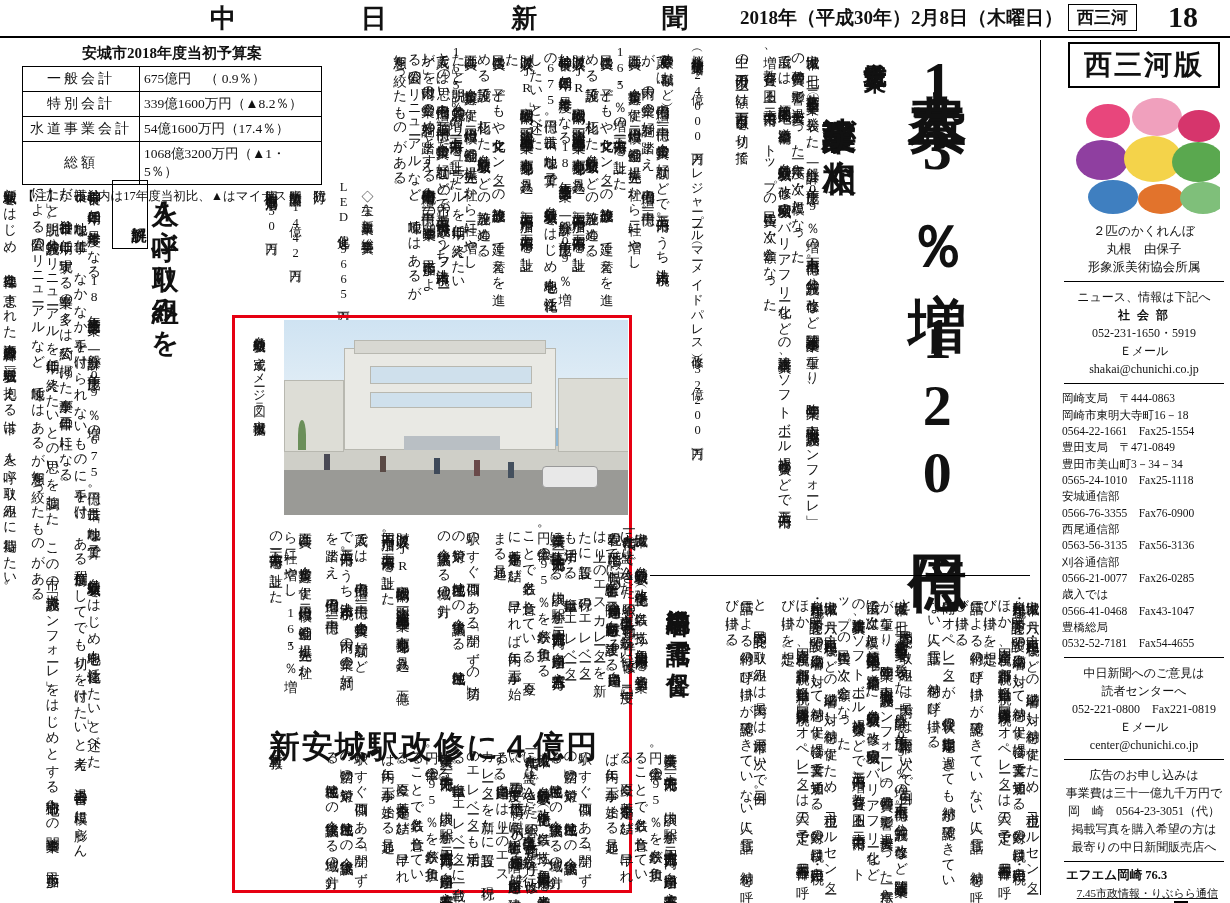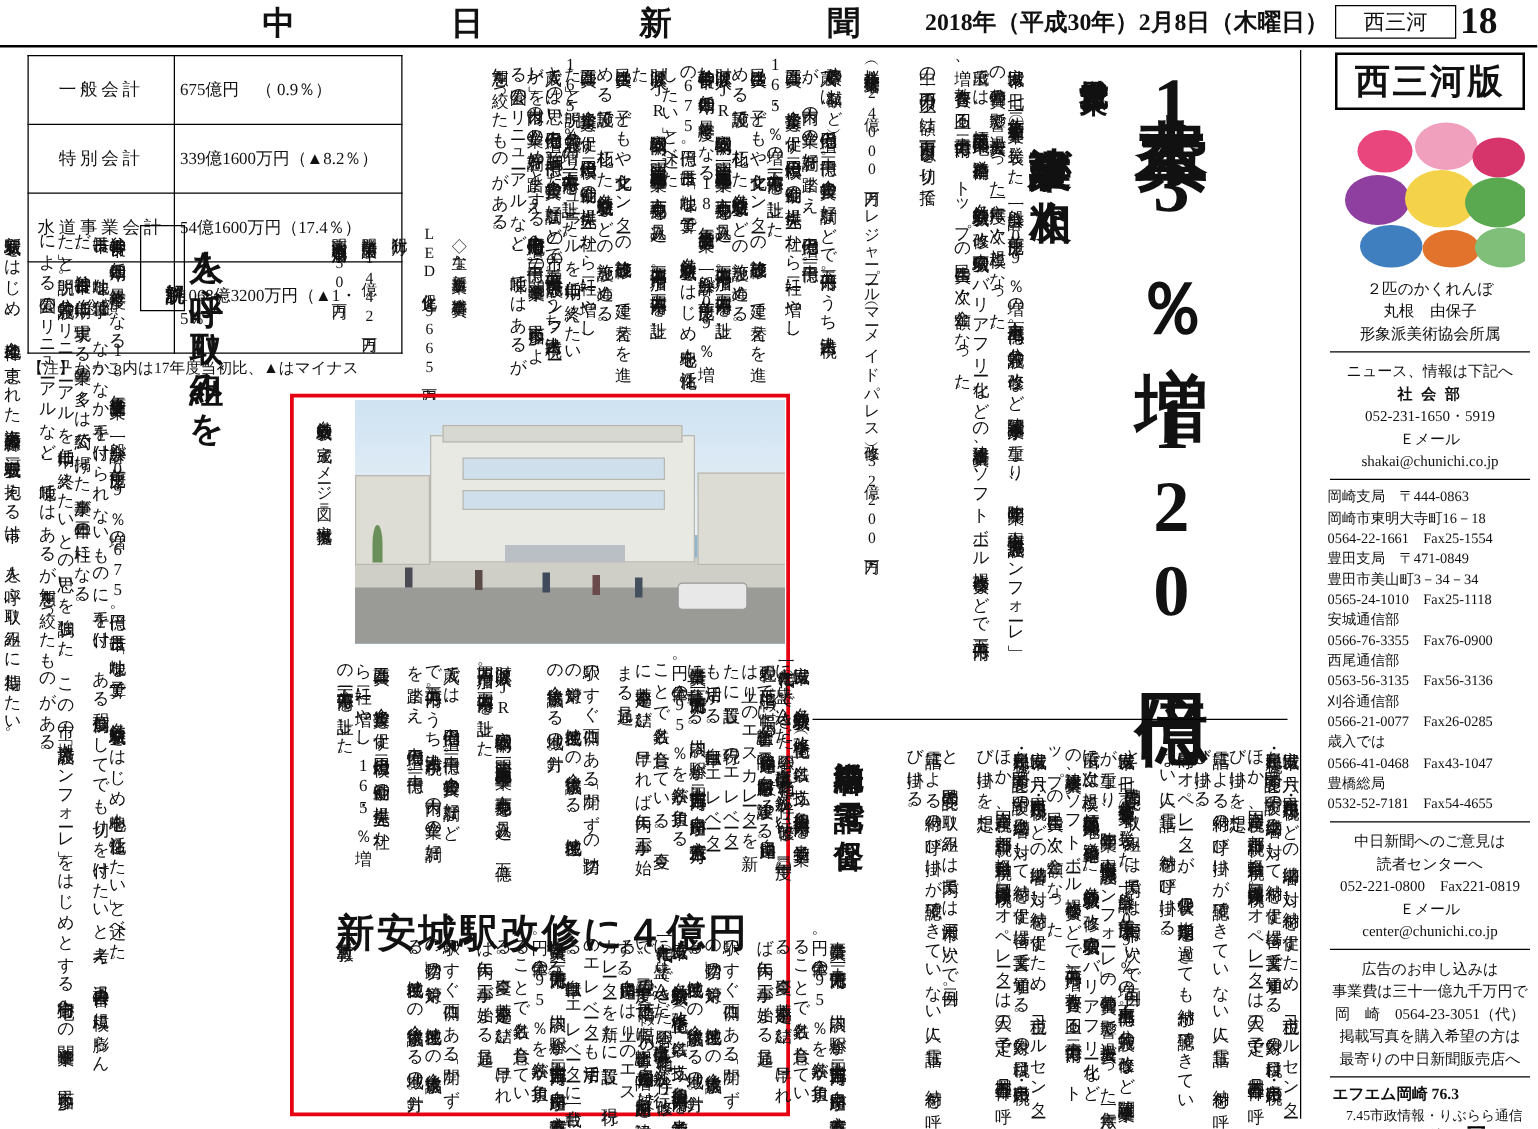--- a/index.html
+++ b/index.html
@@ -4,31 +4,31 @@
 <style>
   html,body{margin:0;padding:0;background:#fff;}
   body{width:1230px;height:903px;font-family:"Liberation Serif",serif;color:#111;overflow:hidden;position:relative;}
   .page{position:relative;width:1230px;height:903px;}
 
   
   .masthead{position:absolute;left:0;top:0;width:1230px;height:36px;border-bottom:2px solid #000;}
   .mast-logo{position:absolute;left:210px;top:2px;width:480px;height:32px;display:flex;justify-content:space-between;align-items:center;font-size:26px;font-weight:bold;letter-spacing:2px;}
   .mast-logo span{display:inline-block;}
   .mast-date{position:absolute;left:740px;top:5px;font-size:19px;font-weight:bold;letter-spacing:0px;}
-  .mast-edition{position:absolute;left:1068px;top:4px;border:1.5px solid #000;padding:1px 22px;font-size:17px;font-weight:normal;}
+  .mast-edition{position:absolute;left:1068px;top:4px;border:1.5px solid #000;padding:1px 8px;font-size:17px;font-weight:bold;}
   .mast-pageno{position:absolute;left:1168px;top:0px;font-size:30px;font-weight:bold;}
 
   
   .vtext{writing-mode:vertical-rl;text-orientation:upright;line-height:1.08;letter-spacing:1px;}
 
   
   .budget{position:absolute;left:22px;top:44px;width:300px;}
   .budget-title{font-size:15px;font-weight:bold;text-align:center;padding-bottom:3px;}
   .budget table{border-collapse:collapse;width:300px;font-size:14px;}
-  .budget td{border:1px solid #000;padding:18px 4px;}
+  .budget td{border:1px solid #000;padding:3px 4px;}
   .budget td.lbl{width:108px;text-align:center;letter-spacing:3px;}
   .budget td.val{text-align:left;font-size:13.5px;}
   .budget-note{font-size:12.5px;padding-top:3px;}
 
   
   .kaisetsu{position:absolute;left:112px;top:180px;width:34px;height:64px;border:1px solid #000;text-align:center;font-size:15px;font-weight:bold;line-height:1.15;padding-top:3px;}
   .lead-head{position:absolute;left:150px;top:180px;height:250px;font-size:27px;font-weight:bold;}
   .lcol{position:absolute;top:178px;font-size:13.5px;height:700px;}
 
   .rcol{position:absolute;font-size:13.5px;}
@@ -52,21 +52,21 @@
   .rail{position:absolute;left:1040px;top:40px;width:186px;height:855px;border-left:1px solid #000;padding-left:21px;box-sizing:border-box;}
   .rail-title{font-size:28px;font-weight:bold;text-align:center;border:2px solid #000;margin:2px 6px 6px 6px;padding:2px 0;letter-spacing:2px;}
   .flower{height:128px;margin:0 6px;background:#fff;position:relative;overflow:hidden;}
   .petal{position:absolute;border-radius:50% 50% 50% 50%;}
   .rail-cap{text-align:center;font-size:12.5px;line-height:1.45;}
   .rail-block{font-size:12px;line-height:1.5;text-align:center;margin-top:6px;}
   .rail-list{font-size:11.5px;line-height:1.42;margin-top:6px;}
   .rail-list div{white-space:nowrap;}
   .hr{border-top:1px solid #000;margin:5px 2px;}
   .radio{font-size:11px;line-height:1.38;margin-top:2px;}
-  .radio .row{display:flex;gap:0;}
+  .radio .row{display:flex;gap:0;text-decoration:underline;}
   .radio .t{width:34px;text-align:right;}
   .badge{display:inline-block;background:#000;color:#fff;padding:0 2px;font-size:10px;}
 </style>
 </head>
 <body>
 
 <div class="page">
 
   <div class="masthead">
     <div class="mast-logo">
@@ -74,20 +74,21 @@
       <span>日</span>
       <span>新</span>
       <span>聞</span>
     </div>
     <div class="mast-date">2018年（平成30年）2月8日（木曜日）</div>
     <div class="mast-edition">西三河</div>
     <div class="mast-pageno">18</div>
   </div>
 
   <div class="budget">
+    <div class="budget-title">安城市2018年度当初予算案</div>
     <table>
       <tbody>
           <tr>
         <td class="lbl">一般会計</td>
         <td class="val">675億円　（ 0.9％）</td>
       </tr>
       <tr>
         <td class="lbl">特別会計</td>
         <td class="val">339億1600万円（▲8.2％）</td>
       </tr>

